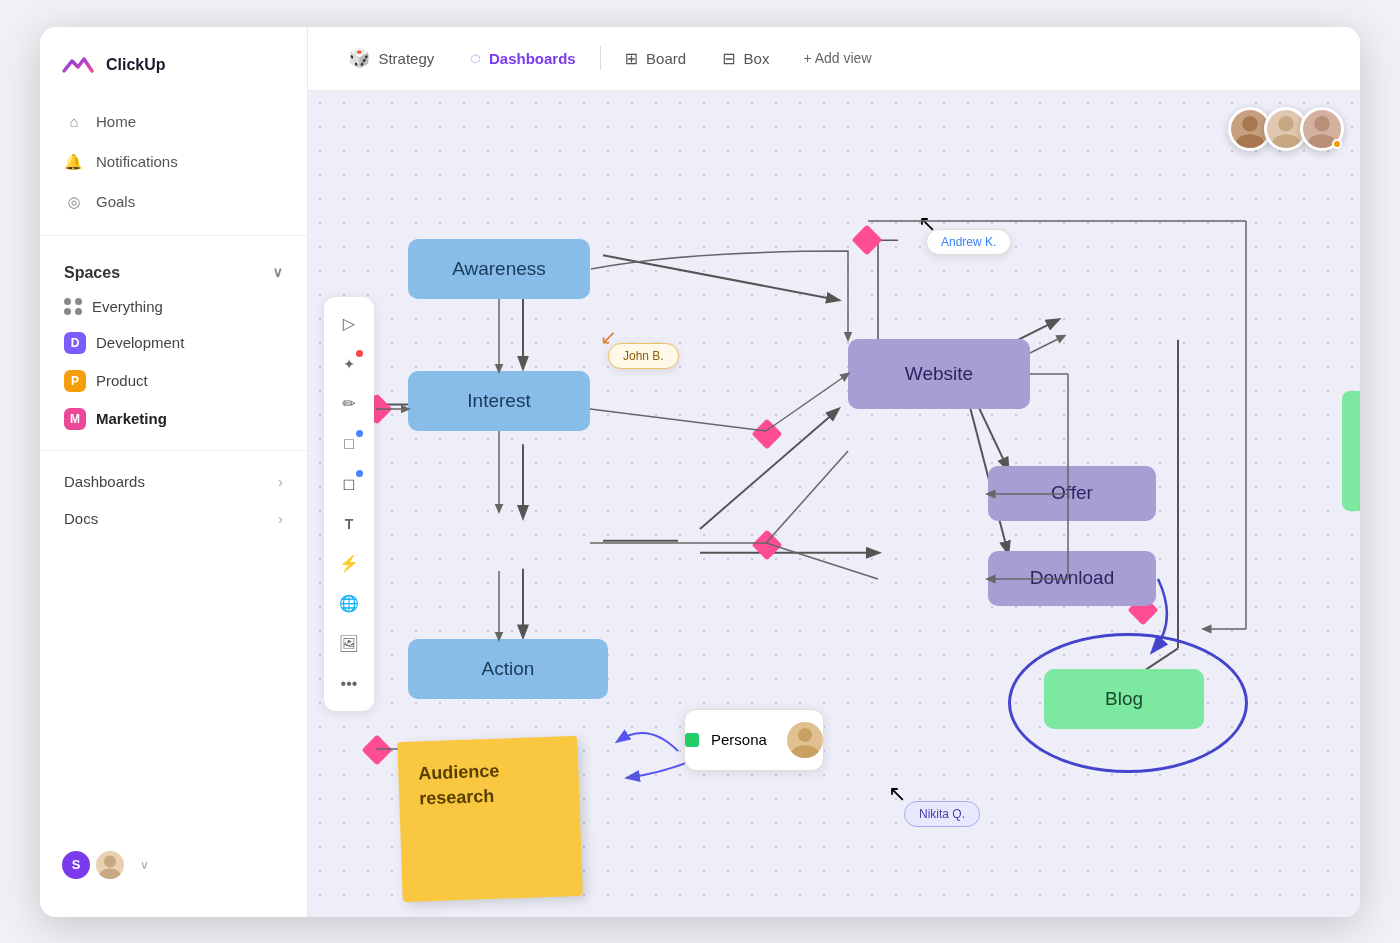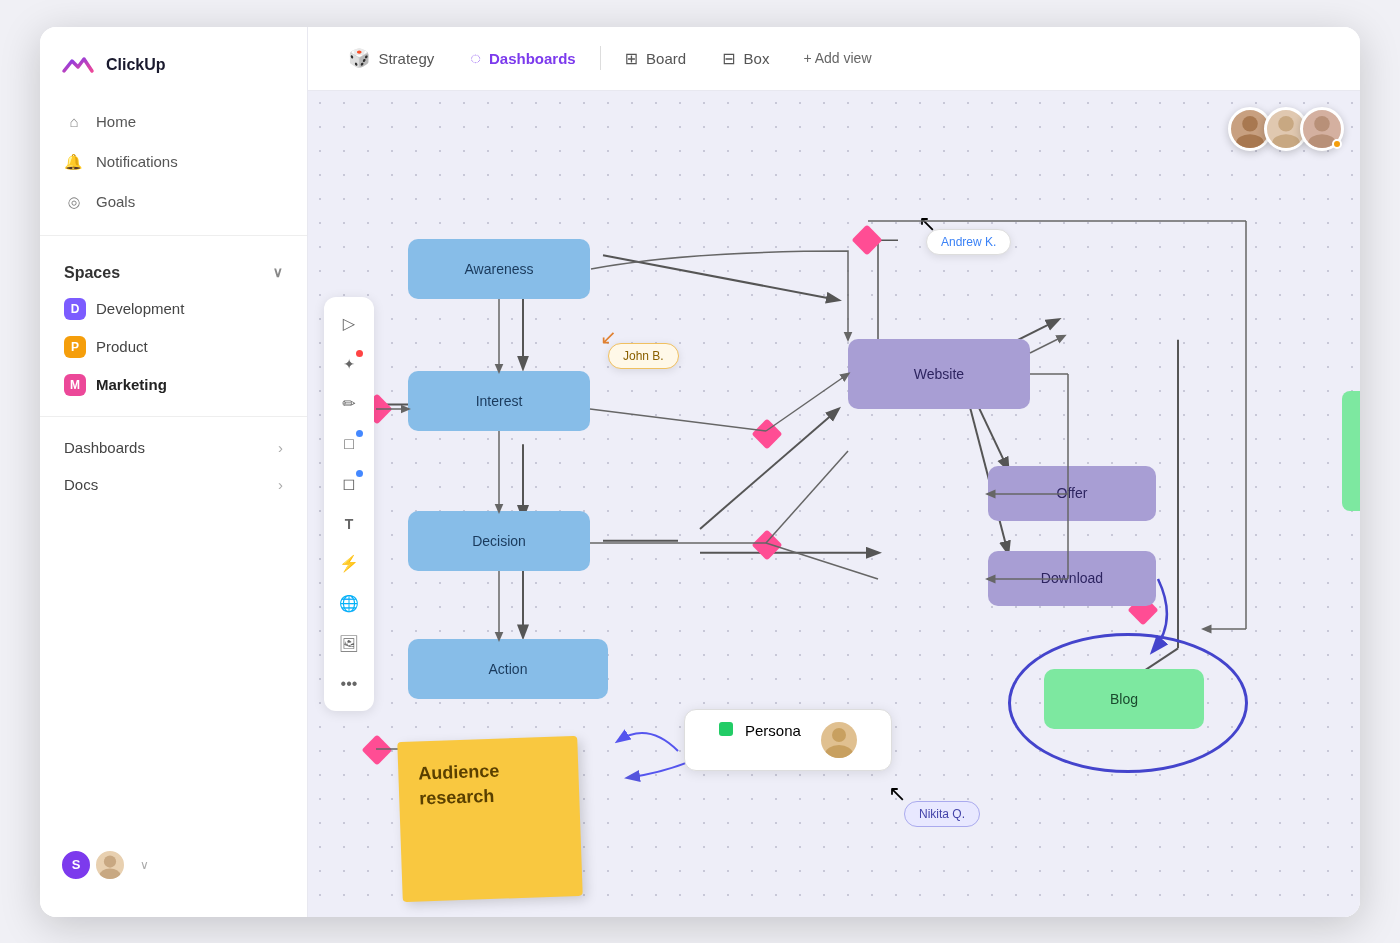--- a/index.html
+++ b/index.html
@@ -226,21 +226,21 @@
     .dot-red { background: #ff4444; }
     .dot-blue { background: #4488ff; }
 
     
     .node {
       position: absolute;
       display: flex;
       align-items: center;
       justify-content: center;
       border-radius: 10px;
-      font-size: 14px;
+      font-size: 19px;
       font-weight: 500;
     }
     .node-blue {
       background: #87bde8;
       color: #1a3a5c;
     }
     .node-purple {
       background: #a89ed4;
       color: #2d2460;
     }
@@ -286,22 +286,23 @@
       transform: rotate(-2deg);
       box-shadow: 4px 4px 12px rgba(0,0,0,0.15);
       line-height: 1.4;
     }
 
     .persona-card {
       position: absolute;
       background: white;
       border: 1.5px solid #ddd;
       border-radius: 12px;
-      padding: 12px 34px;
-      display: flex;
+      padding: 12px 0;
+      display: flex;
+      align-items: center;
       gap: 12px;
       box-shadow: 0 2px 12px rgba(0,0,0,0.1);
       font-size: 15px;
       font-weight: 500;
     }
     .persona-dot {
       width: 14px;
       height: 14px;
       border-radius: 3px;
       background: #22cc66;
@@ -370,20 +371,29 @@
       </div>
     </div>
 
     <hr class="section-separator">
 
     <div class="section-header">
       <span>Spaces</span>
       <span style="color:#888; font-size:14px;">∨</span>
     </div>
 
+    <div class="space-item">
+      <div class="everything-icon">
+        <span></span>
+          <span></span>
+          <span></span>
+          <span></span>
+      </div>
+      <span>Everything</span>
+    </div>
     <div class="space-item">
       <div class="space-dot" style="background:#7c5cff;">D</div>
       <span>Development</span>
     </div>
     <div class="space-item">
       <div class="space-dot" style="background:#f59e0b;">P</div>
       <span>Product</span>
     </div>
     <div class="space-item" style="font-weight:700; color:#222;">
       <div class="space-dot" style="background:#ec4899;">M</div>
@@ -544,23 +554,20 @@
         <span style="font-size:20px; color:#e08030;">↙</span>
       </div>
       <div class="label-bubble label-bubble-orange" style="top:252px; left:300px;">
         <span>John B.</span>
       </div>
 
       <div class="node node-blue" style="left:100px; top:280px; width:182px; height:60px;text-align:center;">
         <span>Interest</span>
       </div>
 
-      <div class="node node-blue" style="left:100px; top:420px; width:182px; height:60px;">
-        <span>Decision</span>
-      </div>
 
       <div class="node node-blue" style="left:100px; top:548px; width:200px; height:60px;">
         <span>Action</span>
       </div>
 
       <div class="diamond" style="left:58px; top:307px;"></div>
 
       <div class="diamond" style="left:548px; top:138px;"></div>
 
       <div class="diamond" style="left:448px; top:332px;"></div>

